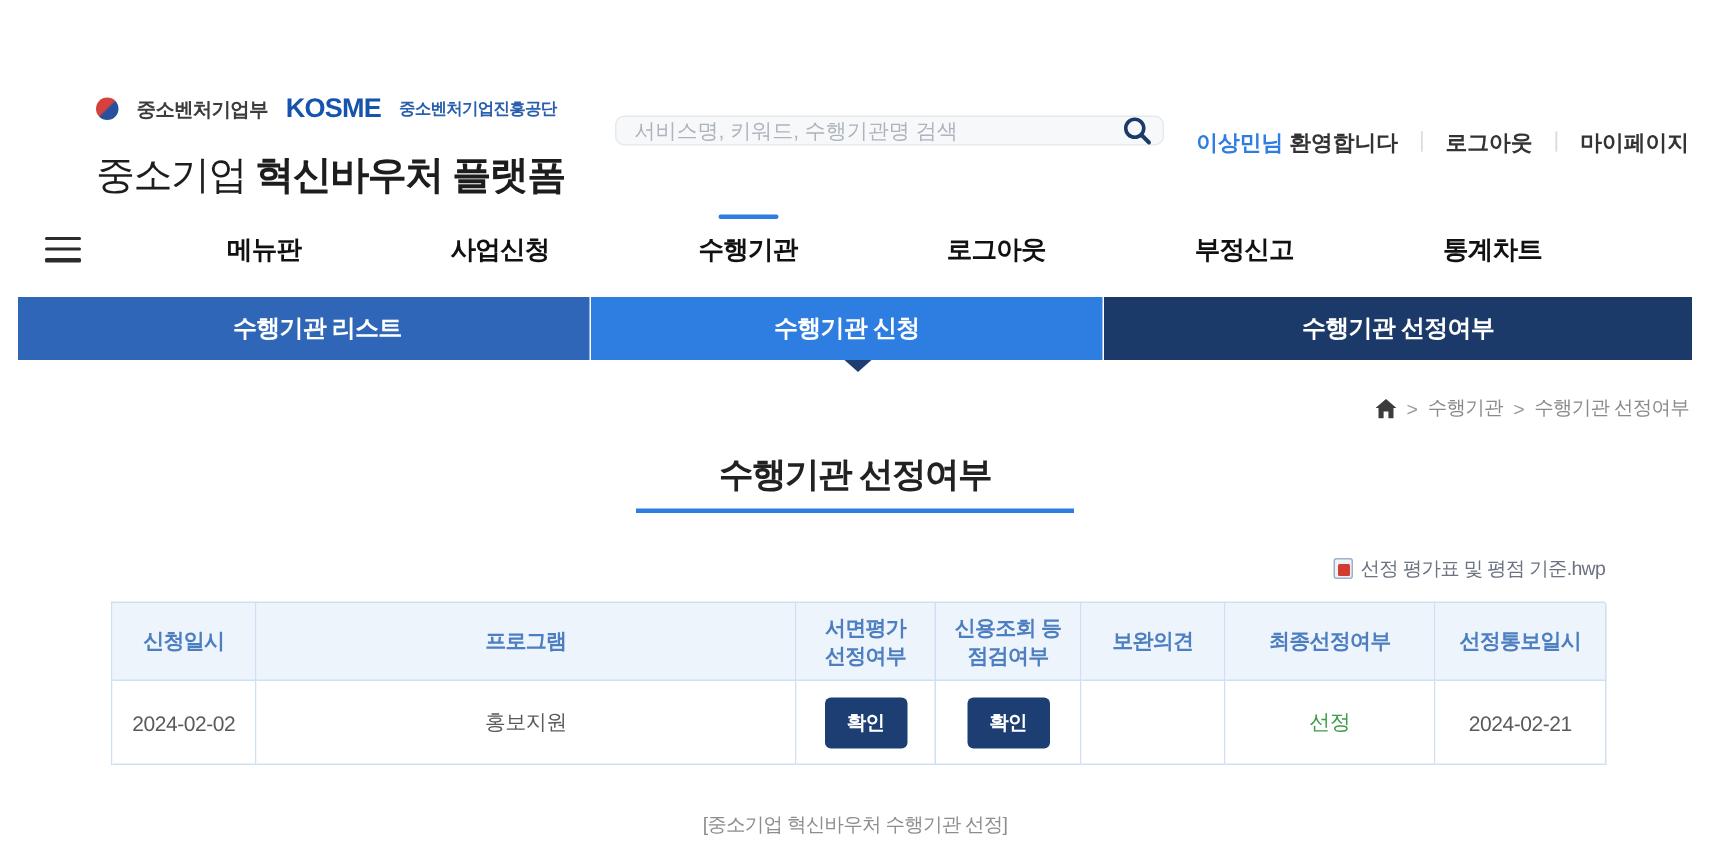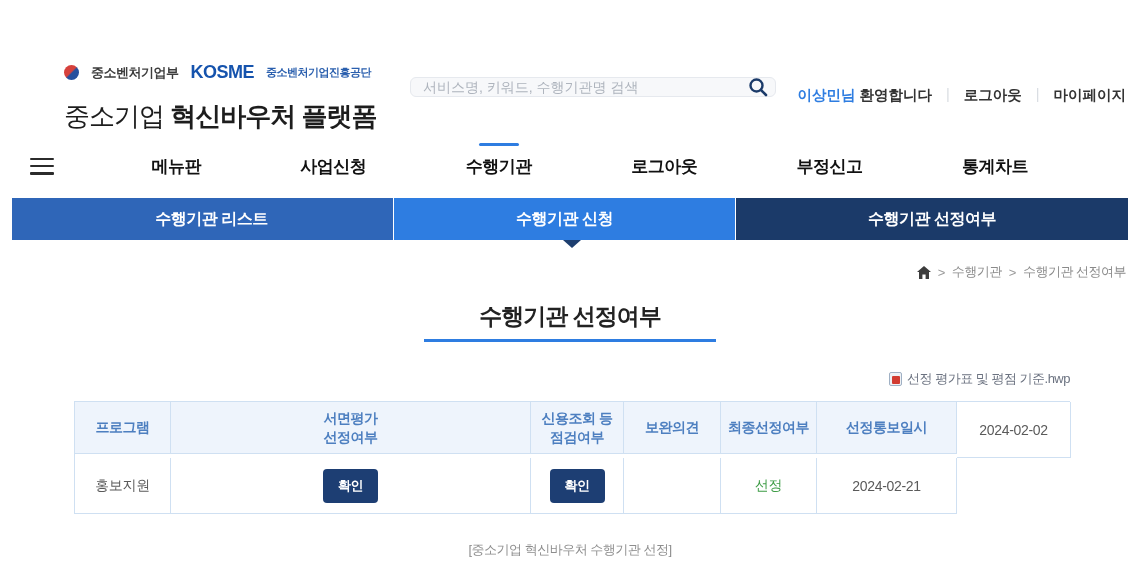--- a/index.html
+++ b/index.html
@@ -181,20 +181,21 @@
   <div class="title-underline"></div>
 
   <div class="attachment">
     <span class="hwp-icon">
         <i></i>
       </span>
     <span>선정 평가표 및 평점 기준.hwp</span>
   </div>
 
   <div class="grid">
+    <div class="cell th">신청일시</div>
     <div class="cell th">프로그램</div>
     <div class="cell th">서면평가
 선정여부</div>
     <div class="cell th">신용조회 등
 점검여부</div>
     <div class="cell th">보완의견</div>
     <div class="cell th">최종선정여부</div>
     <div class="cell th">선정통보일시</div>
 
     <div class="cell td">2024-02-02</div>

